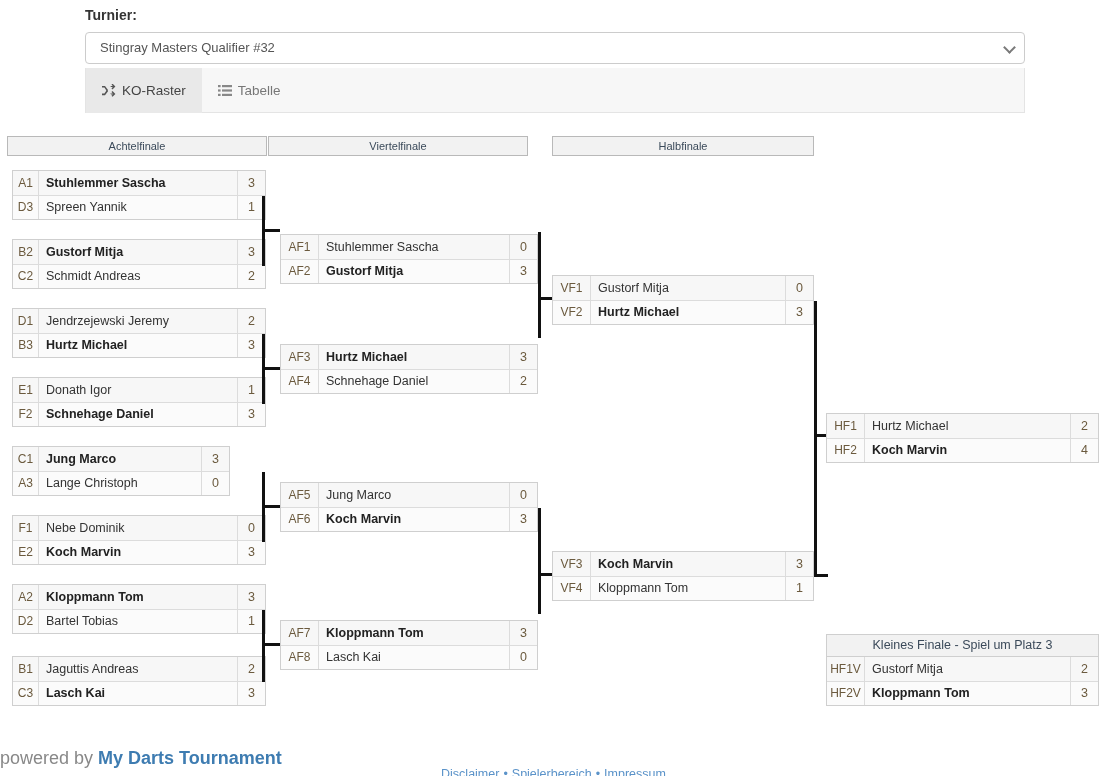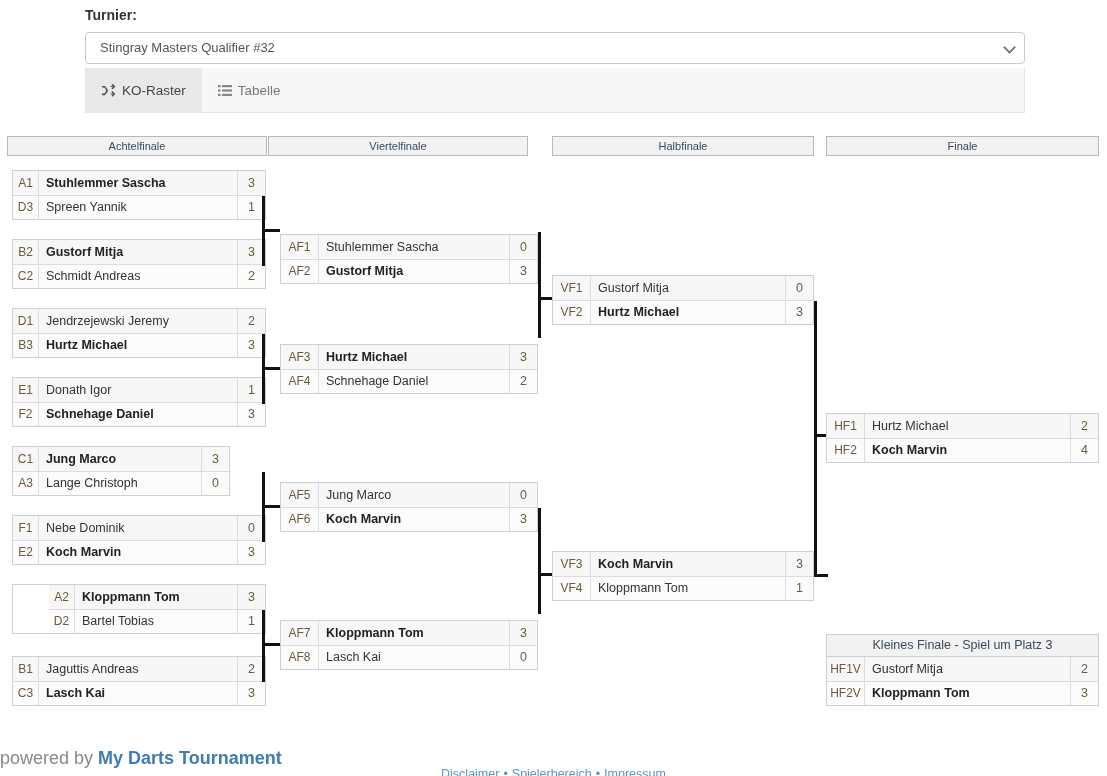--- a/index.html
+++ b/index.html
@@ -148,21 +148,20 @@
           <rect x="4" y="9.8" width="10" height="2.2" fill="#888"></rect>
         </svg>
       </span>
       <span>Tabelle</span>
     </div>
   </div>
 
   <div class="round-head" style="left:7px;   top:136px; width:260px;">Achtelfinale</div>
   <div class="round-head" style="left:268px; top:136px; width:260px;">Viertelfinale</div>
   <div class="round-head" style="left:552px; top:136px; width:262px;">Halbfinale</div>
-  <div class="round-head" style="left:826px; top:136px; width:273px;">Finale</div>
 
   <div class="match" style="left:12px; top:170px; width:254px;">
     <div class="mrow r0">
       <div class="seed">A1</div>
       <div class="pname win">Stuhlemmer Sascha</div>
       <div class="score">3</div>
     </div>
     <div class="mrow r1">
       <div class="seed">D3</div>
       <div class="pname">Spreen Yannik</div>
@@ -228,21 +227,21 @@
       <div class="pname">Nebe Dominik</div>
       <div class="score">0</div>
     </div>
     <div class="mrow r1">
       <div class="seed">E2</div>
       <div class="pname win">Koch Marvin</div>
       <div class="score">3</div>
     </div>
   </div>
 
-  <div class="match" style="left:12px; top:584px; width:254px;padding-left:36px;">
+  <div class="match" style="left:12px; top:584px; width:254px;">
     <div class="mrow r0">
       <div class="seed">A2</div>
       <div class="pname win">Kloppmann Tom</div>
       <div class="score">3</div>
     </div>
     <div class="mrow r1">
       <div class="seed">D2</div>
       <div class="pname">Bartel Tobias</div>
       <div class="score">1</div>
     </div>

